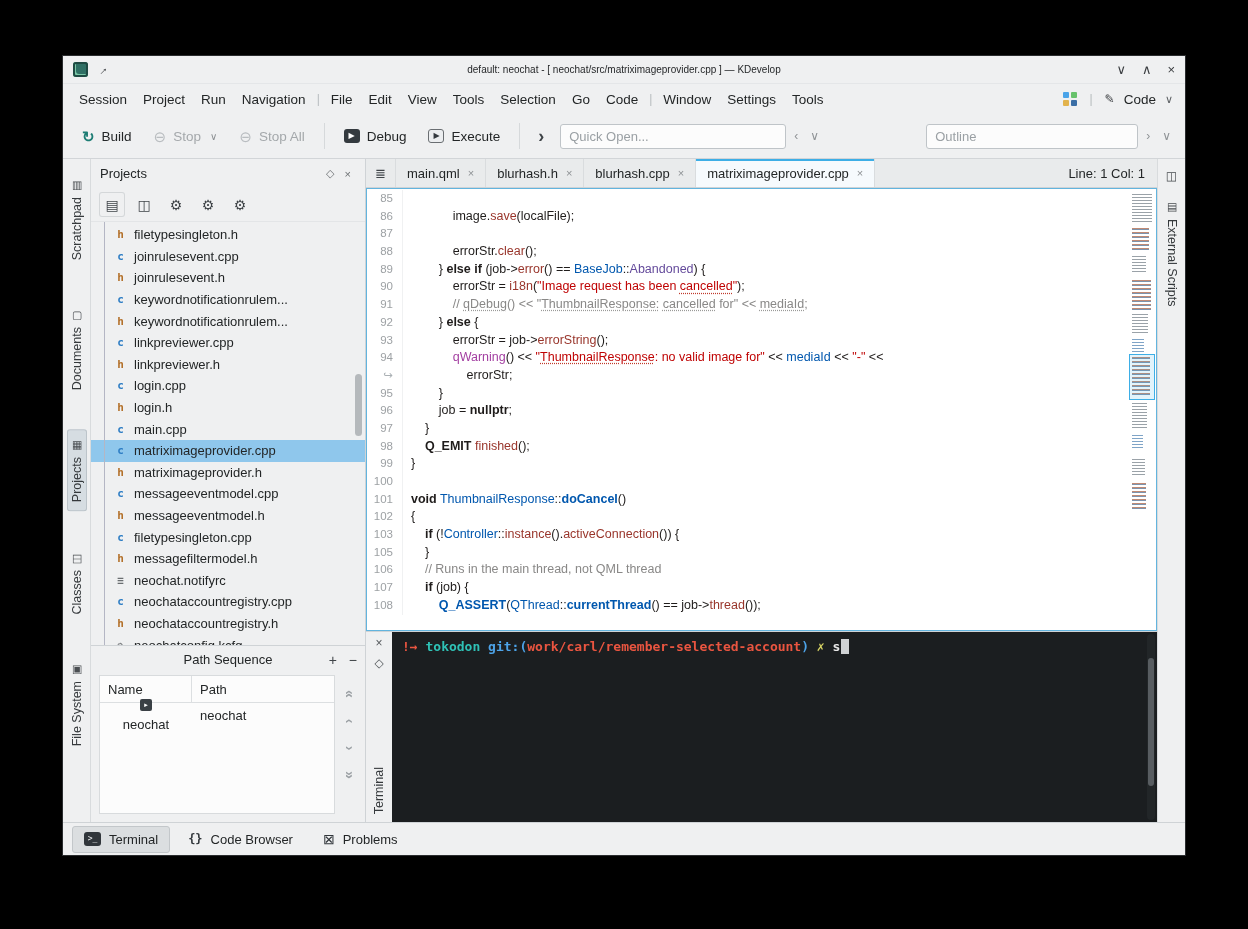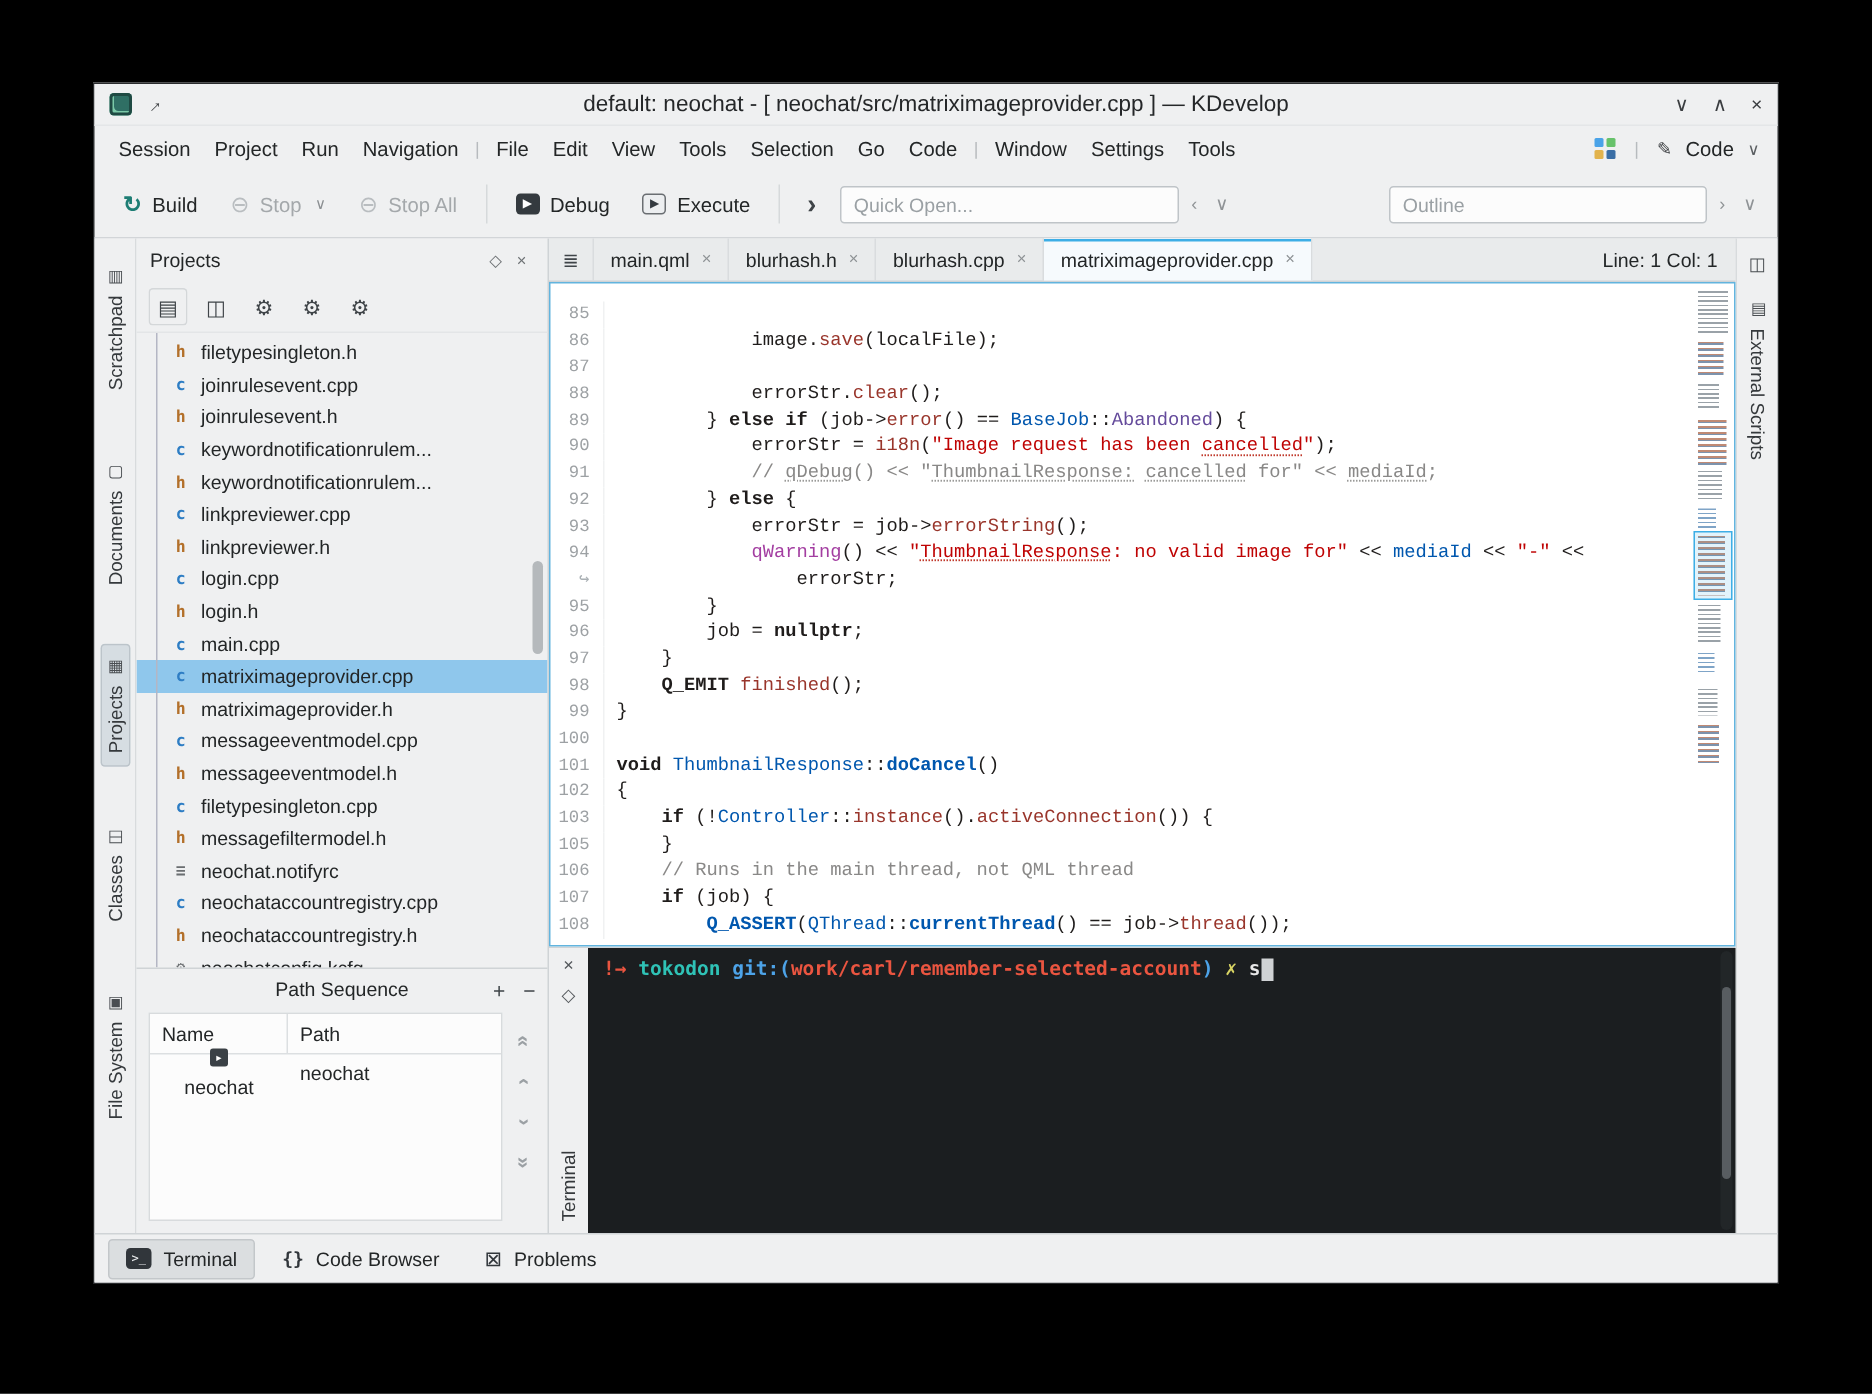--- a/index.html
+++ b/index.html
@@ -8,21 +8,21 @@
   .window { position:absolute; left:62px; top:55px; width:1124px; height:801px;
             background:#eff0f1; border:1px solid #2a2c2e; display:flex; flex-direction:column; }
 
   
   .titlebar { height:28px; flex:0 0 28px; display:flex; align-items:center; padding:0 10px;
               background:#eff0f1; position:relative; border-bottom:1px solid #e4e6e8; }
   .tb-icons { display:flex; align-items:center; gap:8px; z-index:2; }
   .app-icon { width:15px; height:15px; border-radius:3px; background:#2f6f64;
               box-shadow: inset 0 0 0 2px #1f4a43, inset 3px -3px 0 #7bc9a8; }
   .session-icon { color:#3a3d40; font-size:12px; display:inline-block; transform:rotate(-45deg); }
-  .tb-title { position:absolute; left:0; right:0; text-align:center; font-size:15px; color:#252729; }
+  .tb-title { position:absolute; left:0; right:0; text-align:center; font-size:10px; color:#252729; }
   .tb-controls { margin-left:auto; display:flex; align-items:center; gap:16px; z-index:2;
                  color:#3a3d40; font-size:13px; }
   .tb-controls span { cursor:default; line-height:1; }
 
   
   .menubar { height:30px; flex:0 0 30px; display:flex; align-items:center; padding:0 8px; }
   .menu-item { padding:5px 8px; font-size:13.5px; color:#232627; border-radius:3px; white-space:nowrap; }
   .mb-sep { color:#b7bbbe; padding:0 3px; font-size:12px; }
   .mb-right { margin-left:auto; display:flex; align-items:center; gap:9px; padding-right:4px; }
   .grid-icon { width:14px; height:14px; display:grid; grid-template-columns:6px 6px; grid-gap:2px; }
@@ -120,21 +120,21 @@
             border-bottom:1px solid #cfd3d6; }
   .tab-listbtn { width:30px; display:flex; align-items:center; justify-content:center; color:#3f4448;
                  border-right:1px solid #d9dcde; font-size:13px; }
   .etab { display:flex; align-items:center; gap:8px; padding:0 11px; font-size:13px; color:#232627;
           border-right:1px solid #d9dcde; white-space:nowrap; }
   .etab.active { background:#f6fafd; box-shadow:inset 0 2px 0 #3daee6; }
   .etab-close { color:#8d9194; font-size:11px; }
   .tab-status { margin-left:auto; display:flex; align-items:center; padding:0 12px; font-size:13px; color:#232627; }
 
   .editor { flex:1; min-height:0; background:#ffffff; border:1px solid #62b4de; display:flex; position:relative; }
-  .code { flex:1; overflow:hidden; padding-top:12px; font-family:Liberation Mono, monospace; font-size:12.5px; }
+  .code { flex:1; overflow:hidden; padding-top:1px; font-family:Liberation Sans, sans-serif; font-size:12.5px; }
   .crow { display:flex; height:17.7px; line-height:17.7px; white-space:pre; }
   .ln { flex:0 0 36px; text-align:right; padding-right:9px; color:#9da1a4; font-size:11.5px;
         border-right:1px solid #f0f1f2; margin-right:8px; }
   .ln.wrapm { color:#aab0b4; }
   .ctext { color:#1f1c1b; }
   .tk-k { font-weight:bold; color:#1f1c1b; }
   .tk-s { color:#bf0303; }
   .tk-su { color:#bf0303; text-decoration:underline dotted #c0392b; text-underline-offset:2px; }
   .tk-c { color:#898887; }
   .tk-cu { color:#898887; text-decoration:underline dotted #9a9a98; text-underline-offset:2px; }

